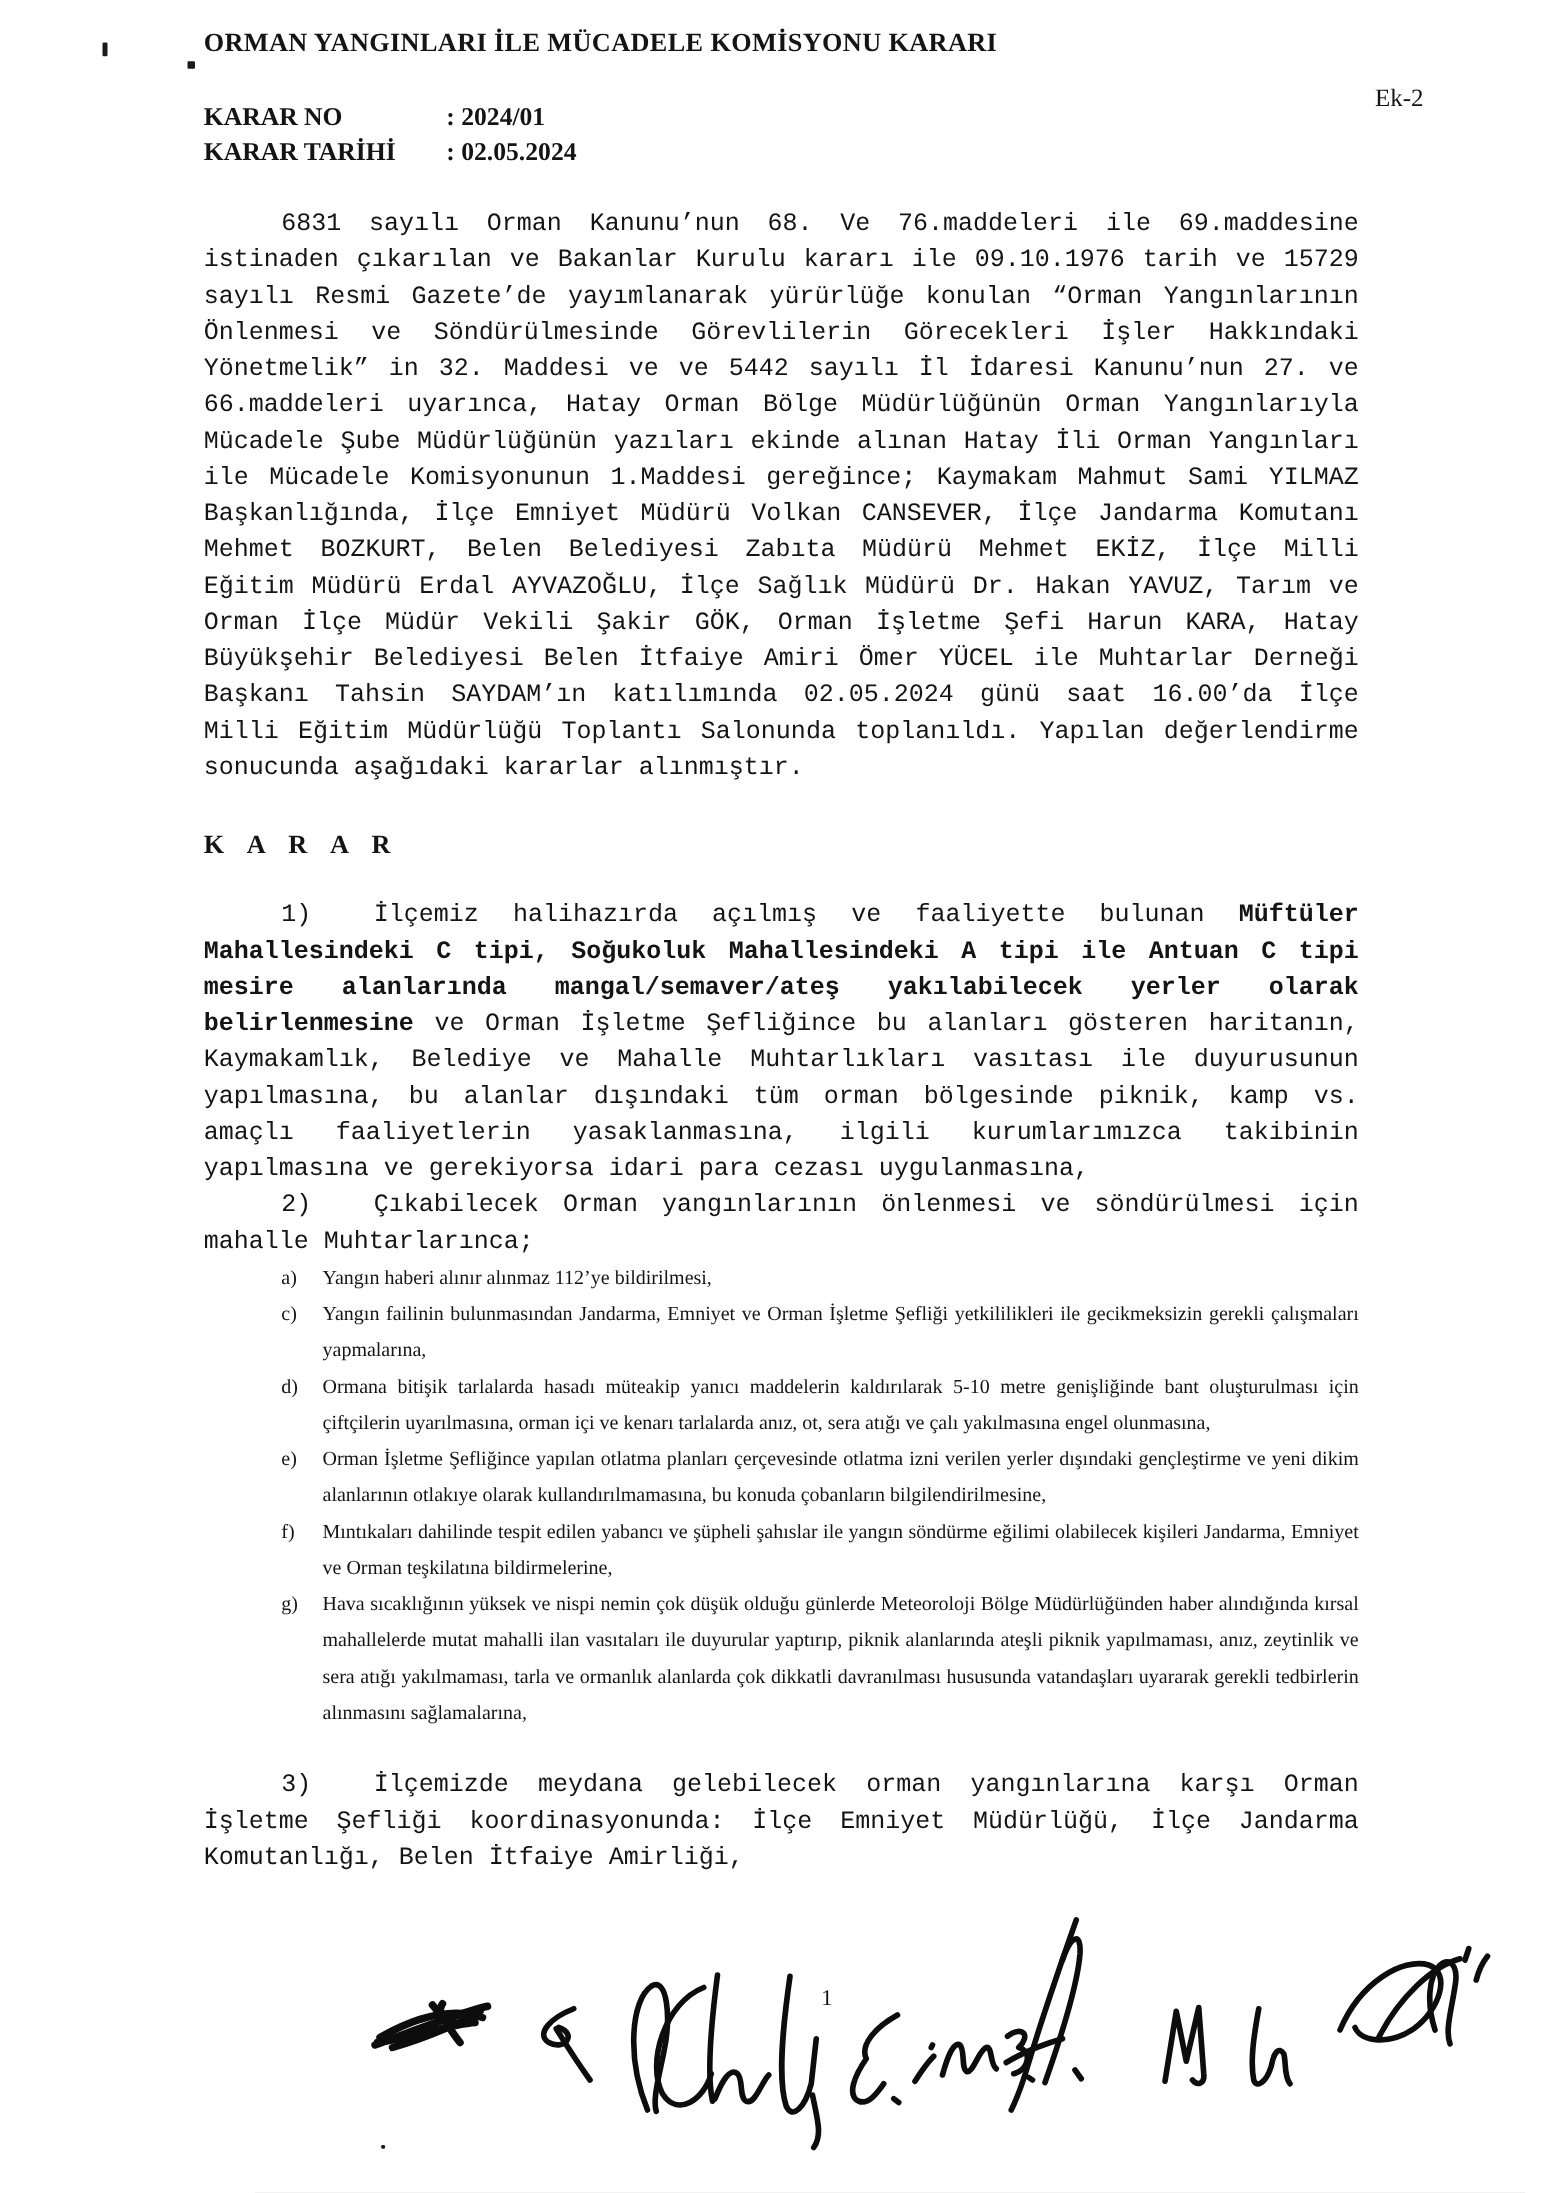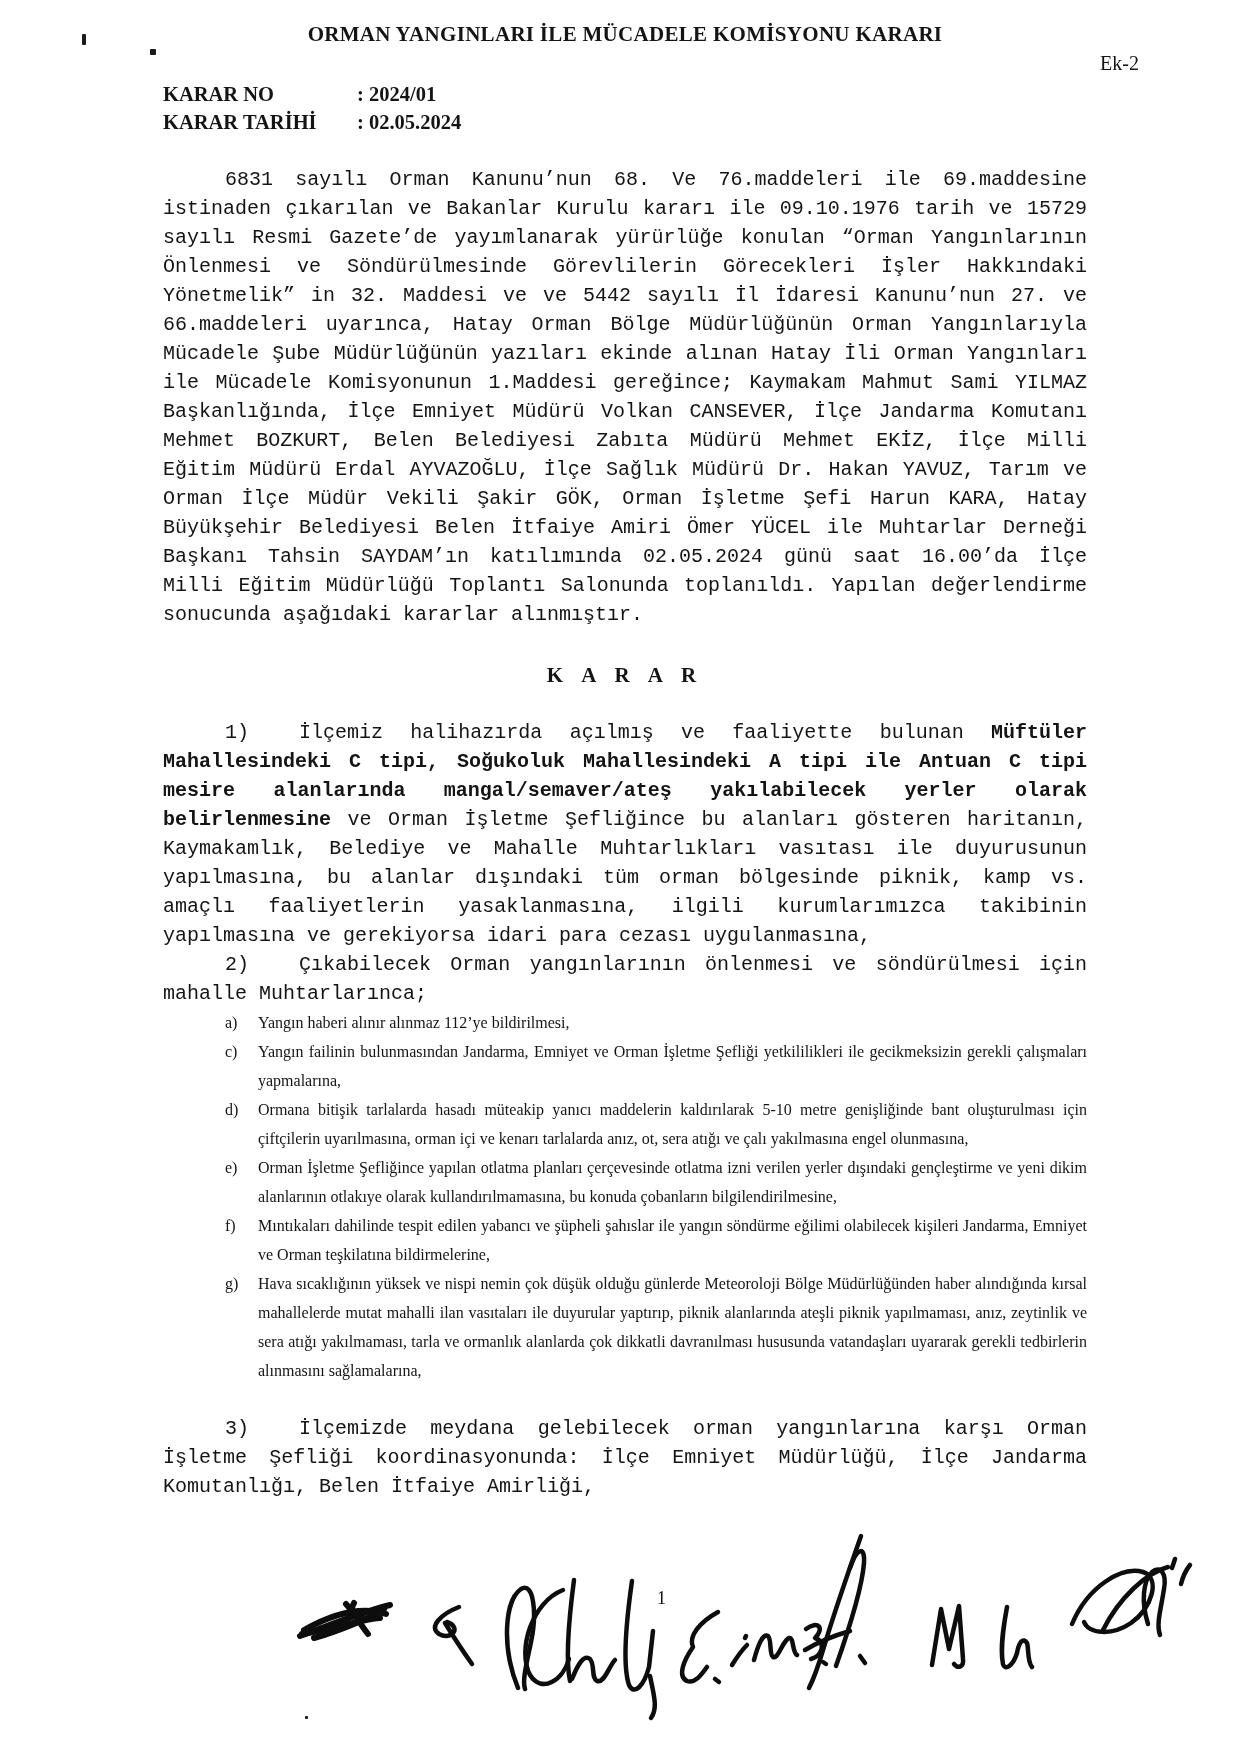--- a/index.html
+++ b/index.html
@@ -6,28 +6,28 @@
   .page{
     position:relative;
     width:1248px;height:1754px;
     margin:0 auto;
     background:#ffffff;
     color:#141414;
     font-family:"Liberation Serif","DejaVu Serif",serif;
     overflow:hidden;
   }
   .content{position:absolute;left:163px;top:0;width:924px;}
-  .doc-title{margin-top:22px;text-align:center;font-weight:bold;font-size:21px;letter-spacing:.3px;}
-  .annex{position:absolute;left:1100px;top:52px;width:70px;font-size:20px;}
+  .doc-title{margin-top:22px;font-weight:bold;font-size:21px;letter-spacing:.3px;}
+  .annex{position:absolute;left:1100px;top:68px;width:70px;font-size:20px;}
   .meta{margin-top:33px;font-weight:bold;font-size:20.5px;line-height:28px;}
   .meta-row{white-space:nowrap;}
   .meta-label{display:inline-block;width:194px;}
   .para{margin:0;font-size:20px;line-height:29px;text-align:justify;font-family:Liberation Mono, monospace;}
   .intro{margin-top:29px;text-indent:62px;}
-  .karar-head{margin-top:34px;margin-bottom:30px;text-align:center;font-weight:bold;font-size:21px;letter-spacing:7px;font-family:Liberation Serif, serif;}
+  .karar-head{margin-top:34px;margin-bottom:30px;text-align:left;font-weight:bold;font-size:21px;letter-spacing:7px;font-family:Liberation Serif, serif;}
   .numbered{text-indent:62px;}
   .num{font-size:20px;}
   .numgap{display:inline-block;width:50px;}
   .b{font-weight:bold;}
   .sub-item{margin:0;font-size:16px;line-height:29px;text-align:justify;padding-left:95px;text-indent:-33px;}
   .sub-marker{display:inline-block;width:33px;text-indent:0;}
   .item3{margin-top:29px;}
   .page-number{position:absolute;left:657px;top:1588px;font-size:18px;color:#111;}
   .sig-block{position:absolute;left:260px;top:1528px;width:960px;height:210px;}
   .artifact{position:absolute;background:#1a1a1a;border-radius:1px;}

